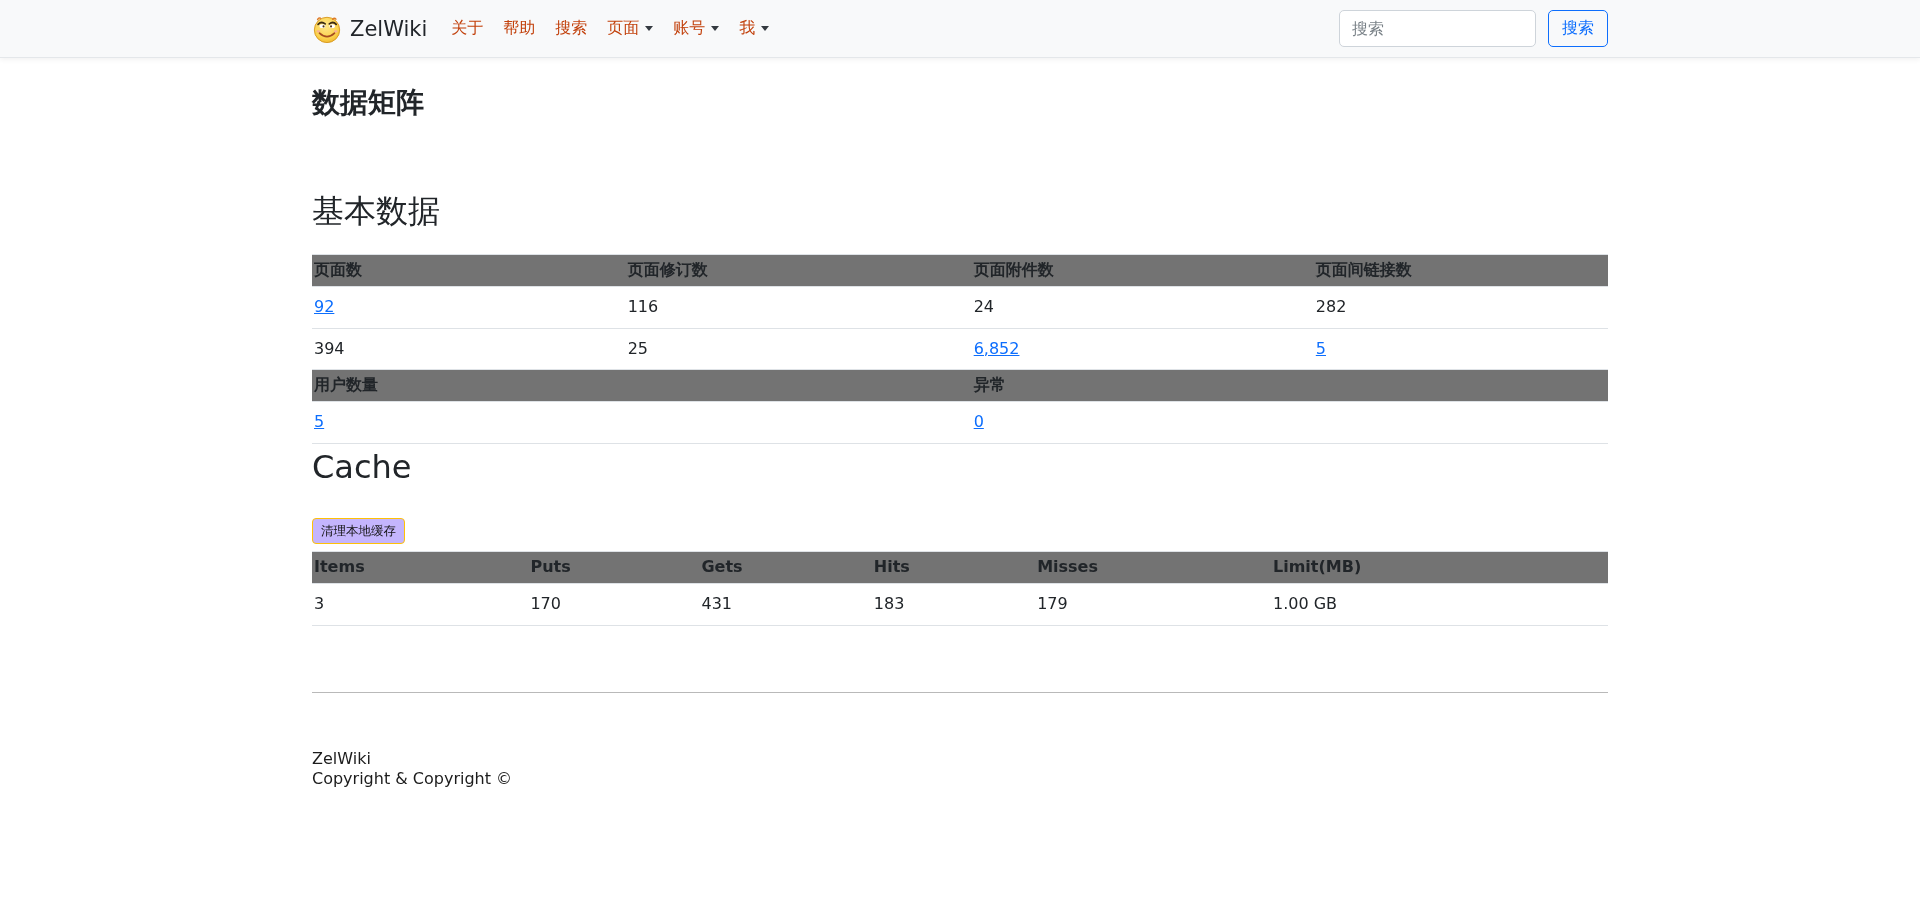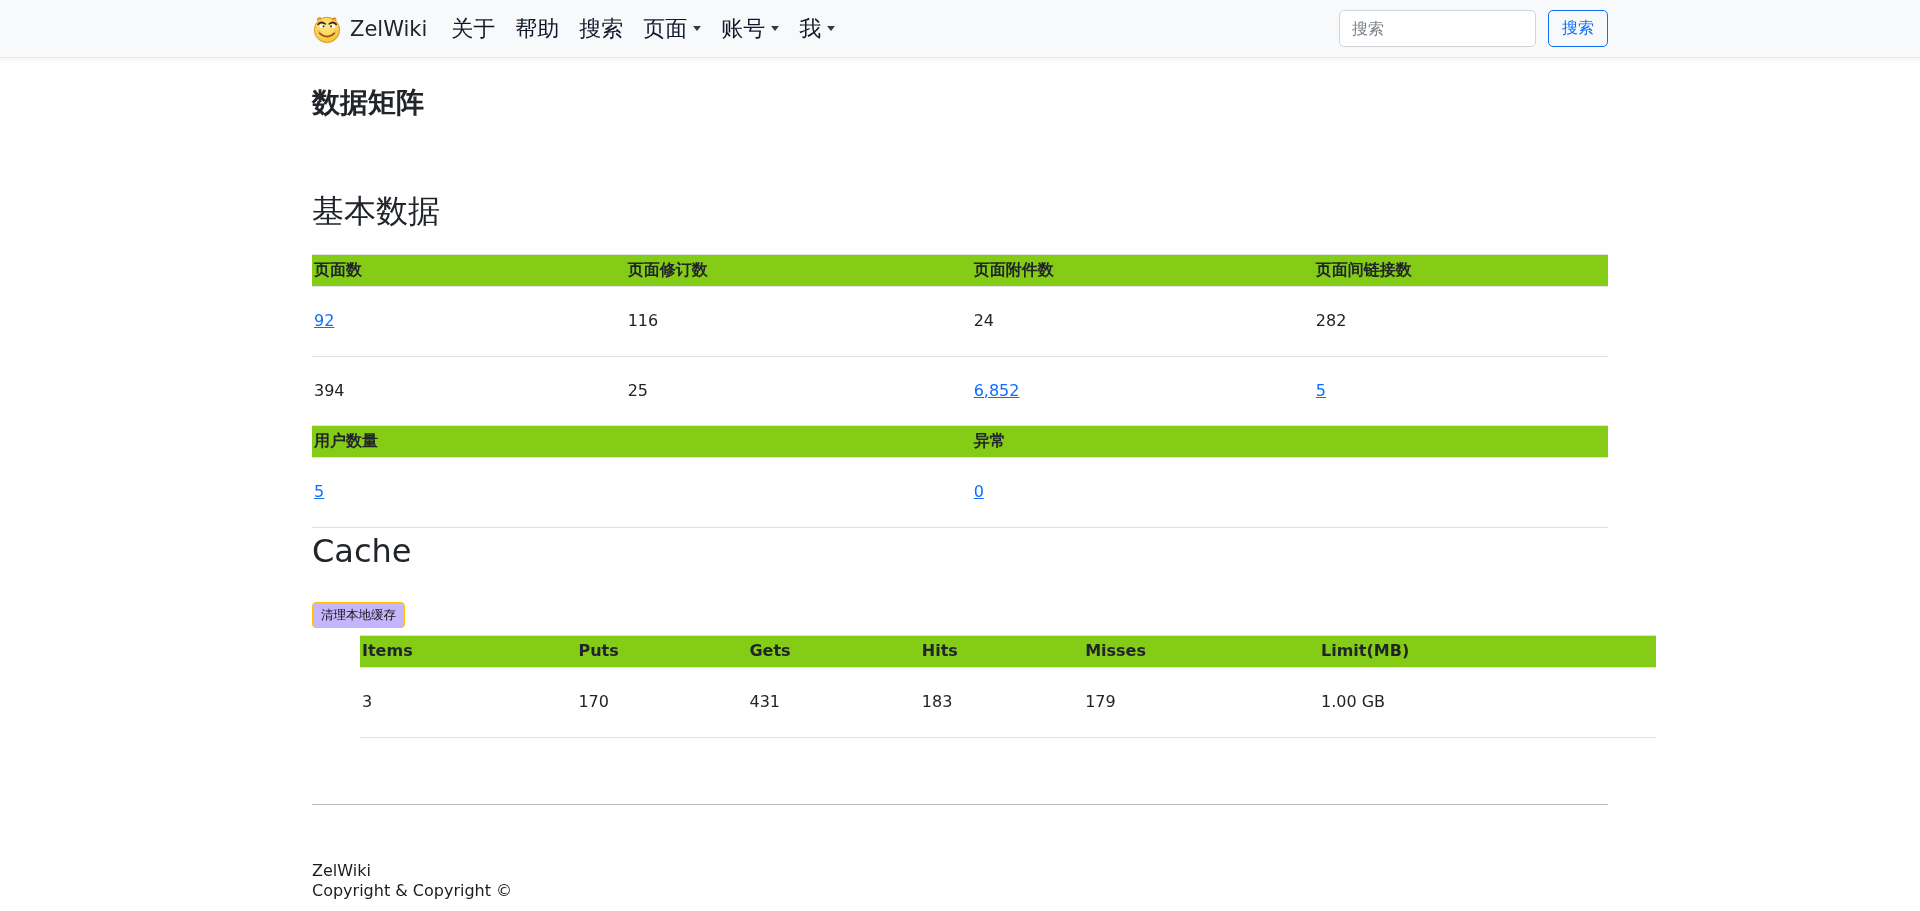--- a/index.html
+++ b/index.html
@@ -22,22 +22,22 @@
   .navbar .container { display: flex; align-items: center; height: 100%; }
   .brand {
     display: flex; align-items: center; gap: 8px;
     font-size: 21px; color: #212529; text-decoration: none;
     margin-right: 14px; cursor: pointer; white-space: nowrap;
   }
   .brand svg { display: block; }
   .nav { display: flex; align-items: center; list-style: none; }
   .nav-link {
     display: inline-flex; align-items: center;
-    padding: 8px 10px; font-size: 22px;
-    color: #0f172a; text-decoration: none; cursor: pointer; white-space: nowrap;
+    padding: 8px 10px; font-size: 16px;
+    color: #c2410c; text-decoration: none; cursor: pointer; white-space: nowrap;
   }
   .caret {
     display: inline-block; margin-left: 6px;
     width: 0; height: 0;
     border-left: 4.5px solid transparent;
     border-right: 4.5px solid transparent;
     border-top: 5px solid #343a40;
   }
   .search-form { margin-left: auto; display: flex; align-items: center; gap: 12px; }
   .search-input {
@@ -57,41 +57,41 @@
 
   
   .page-title { font-size: 28px; font-weight: 700; margin: 26px 0 0; }
   .section-heading { font-size: 32px; font-weight: 500; }
   #basic-heading { margin: 68px 0 20px; }
   #cache-heading { margin: 4px 0 16px; }
 
   table { width: 100%; border-collapse: collapse; font-size: 16px; line-height: 1.3; color: #212529; }
   table { border-top: 1px solid #dee2e6; }
   tr { border-bottom: 1px solid #dee2e6; }
-  tr.head-row { background: #84cc16; }
+  tr.head-row { background: #737373; }
   th { text-align: left; font-weight: 700; padding: 5px 2px; }
-  td { padding: 24px 2px; }
+  td { padding: 10px 2px; }
   a.stat-link { color: #0d6efd; text-decoration: underline; cursor: pointer; }
 
   
   .basic-c1 { width: 24.2%; } .basic-c2 { width: 26.7%; }
   .basic-c3 { width: 26.4%; } .basic-c4 { width: 22.7%; }
   
   .cache-c1 { width: 16.7%; } .cache-c2 { width: 13.2%; }
   .cache-c3 { width: 13.3%; } .cache-c4 { width: 12.6%; }
   .cache-c5 { width: 18.2%; } .cache-c6 { width: 26.0%; }
 
   .btn-warning {
     display: inline-block; margin-top: 16px;
     background: #c4b5fd; border: 1px solid #ffc107;
     color: #141414; font-size: 12.5px; line-height: 1.3;
     padding: 4px 8px; border-radius: 4px; cursor: pointer;
     font-family: "DejaVu Sans", "Liberation Sans", sans-serif;
   }
-  #cache-table { margin-top: 7px; margin-left: 48px; }
+  #cache-table { margin-top: 7px; }
 
   .divider { border: 0; border-top: 1px solid #b9b9b9; margin-top: 66px; }
 
   .footer { margin-top: 56px; font-size: 16px; line-height: 1.28; color: #1c1c1c; }
 </style>
 </head>
 <body>
 
 <nav class="navbar">
   <div class="container">

